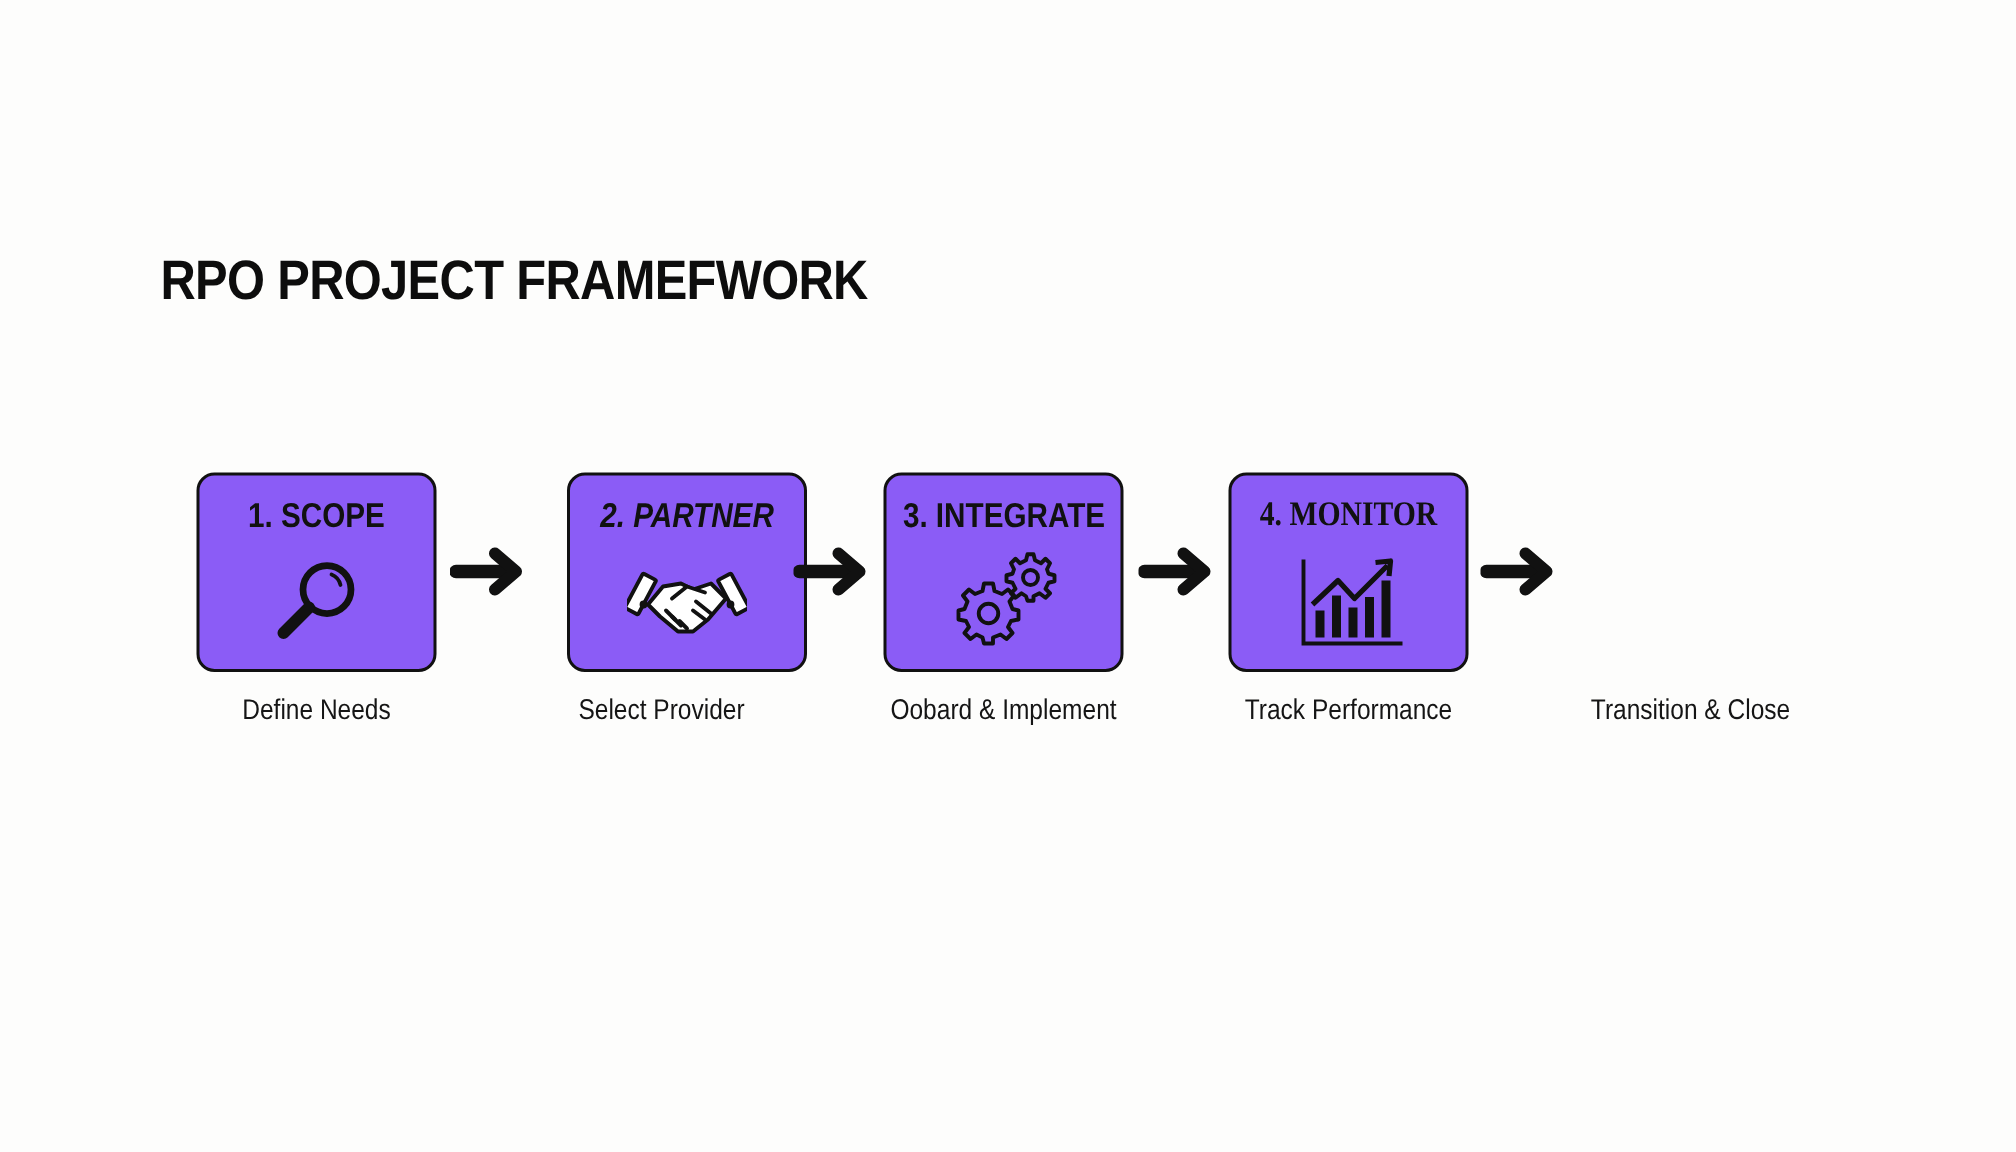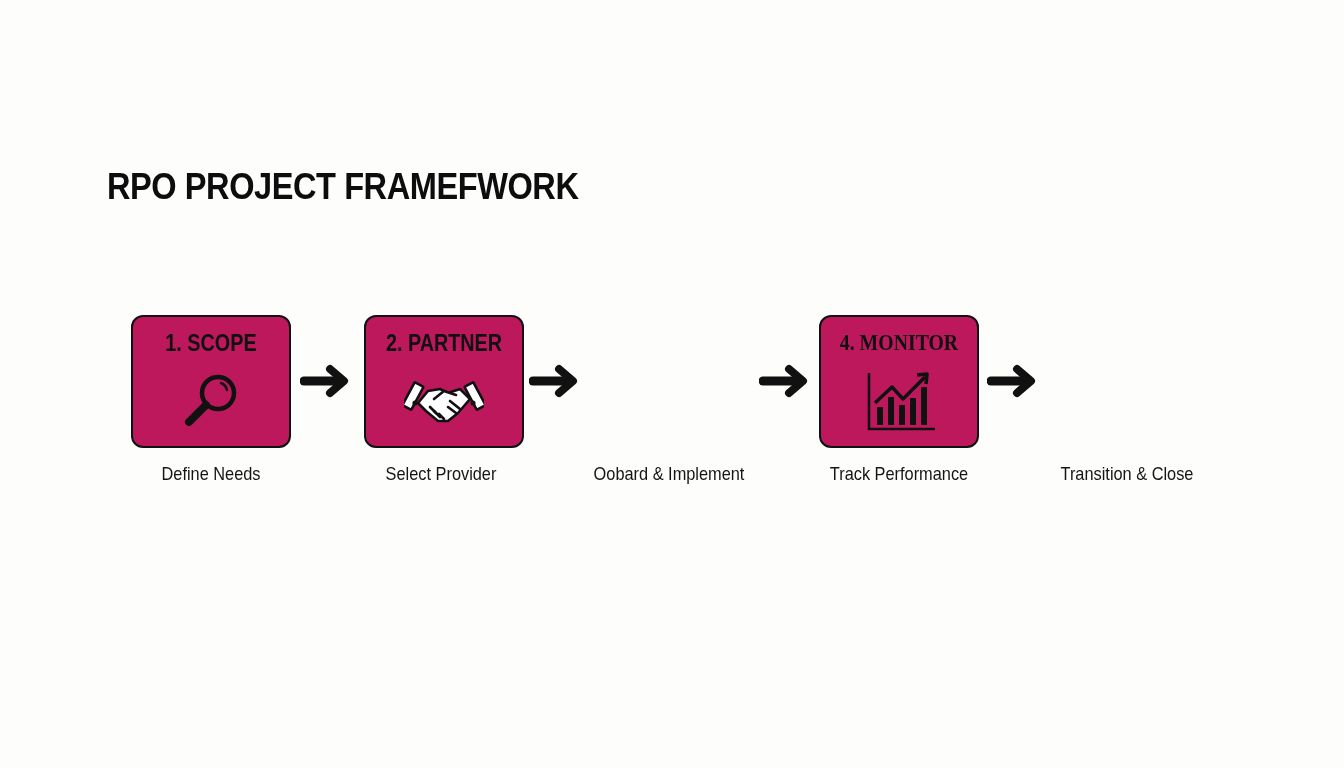--- a/index.html
+++ b/index.html
@@ -32,21 +32,21 @@
     white-space: nowrap;
   }
   .step {
     position: absolute;
     top: 315px;
     width: 160px;
     height: 133px;
     box-sizing: border-box;
     border: 2.5px solid #111;
     border-radius: 12px;
-    background: #be185d;
+    background: #8b5cf6;
   }
   .step-label {
     position: absolute;
     top: 13px;
     left: 0;
     right: 0;
     text-align: center;
     font-weight: bold;
     font-size: 23px;
     white-space: nowrap;
@@ -99,21 +99,21 @@
   </div>
   <div class="caption" style="left:101px;">Define Needs</div>
 
   <div class="arrow" style="left:300px;">
     <svg viewBox="0 0 52 34">
       <path d="M4 17 H40" stroke="#111" stroke-width="9" stroke-linecap="round"></path>
       <path d="M30 5 L44 17 L30 29" fill="none" stroke="#111" stroke-width="8" stroke-linecap="round" stroke-linejoin="round"></path>
     </svg>
   </div>
 
-  <div class="step" style="left:364px;">
+  <div class="step" style="left:378px;font-style:italic;">
     <div class="step-label">2. PARTNER</div>
     <div class="step-icon">
       <svg viewBox="0 0 80 70" fill="#fff" stroke="#111" stroke-width="2.6" stroke-linejoin="round" stroke-linecap="round">
         <rect x="4" y="18" width="10" height="26" rx="1" transform="rotate(28 9 31)"></rect>
         <rect x="66" y="18" width="10" height="26" rx="1" transform="rotate(-28 71 31)"></rect>
         <path d="M14 38 L24 26 L36 24 L44 28 L56 24 L66 34 L54 48 L44 56 L34 56 L22 46 Z"></path>
         <path d="M30 34 L40 26 L52 30"></path>
         <path d="M26 42 L32 48"></path>
         <path d="M30 46 L36 52"></path>
         <path d="M35 49 L40 54"></path>
@@ -126,20 +126,35 @@
   </div>
   <div class="caption" style="left:331px;">Select Provider</div>
 
   <div class="arrow" style="left:529px;">
     <svg viewBox="0 0 52 34">
       <path d="M4 17 H40" stroke="#111" stroke-width="9" stroke-linecap="round"></path>
       <path d="M30 5 L44 17 L30 29" fill="none" stroke="#111" stroke-width="8" stroke-linecap="round" stroke-linejoin="round"></path>
     </svg>
   </div>
 
+  <div class="step" style="left:589px;">
+    <div class="step-label">3. INTEGRATE</div>
+    <div class="step-icon">
+      <svg viewBox="0 0 80 70" fill="none" stroke="#111" stroke-width="2.6" stroke-linejoin="round">
+        <g transform="translate(30 44)">
+          <path d="M-3 -17 L3 -17 L4 -12 L9 -10 L13 -13 L17 -9 L14 -5 L16 0 L20 1 L20 7 L15 8 L13 12 L16 16 L12 20 L8 17 L3 19 L3 23 L-3 23 L-4 19 L-8 17 L-12 20 L-16 16 L-13 12 L-15 8 L-20 7 L-20 1 L-16 0 L-14 -5 L-17 -9 L-13 -13 L-9 -10 L-4 -12 Z" transform="translate(0 -3)"></path>
+          <circle cx="0" cy="0" r="6.5"></circle>
+        </g>
+        <g transform="translate(58 20)">
+          <path d="M-2 -13 L2 -13 L3 -9 L7 -7 L10 -10 L13 -7 L11 -3 L12 0 L16 1 L16 5 L12 6 L10 10 L13 13 L10 16 L6 13 L2 15 L2 18 L-2 18 L-3 15 L-6 13 L-10 16 L-13 13 L-10 10 L-12 6 L-16 5 L-16 1 L-12 0 L-11 -3 L-13 -7 L-10 -10 L-7 -7 L-3 -9 Z" transform="translate(0 -2.5)"></path>
+          <circle cx="0" cy="0" r="5"></circle>
+        </g>
+      </svg>
+    </div>
+  </div>
   <div class="caption" style="left:559px;">Oobard &amp; Implement</div>
 
   <div class="arrow" style="left:759px;">
     <svg viewBox="0 0 52 34">
       <path d="M4 17 H40" stroke="#111" stroke-width="9" stroke-linecap="round"></path>
       <path d="M30 5 L44 17 L30 29" fill="none" stroke="#111" stroke-width="8" stroke-linecap="round" stroke-linejoin="round"></path>
     </svg>
   </div>
 
   <div class="step" style="left:819px;font-family:Liberation Serif, serif;">

